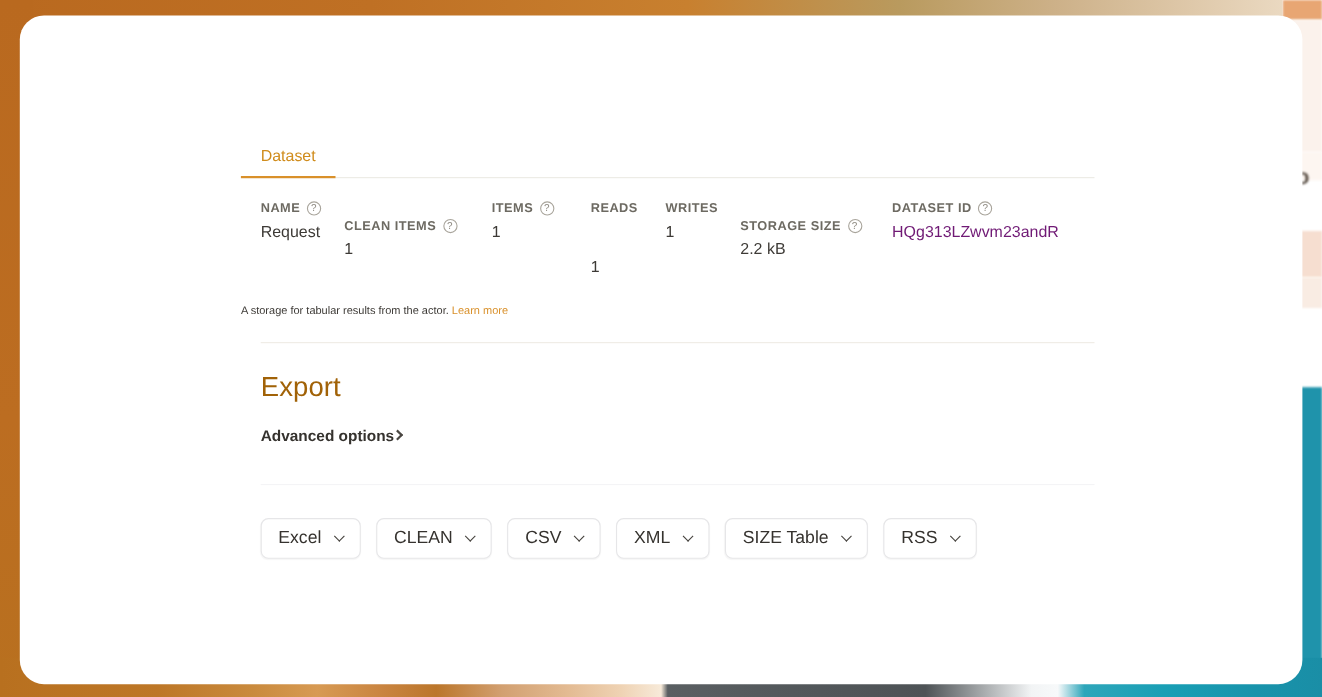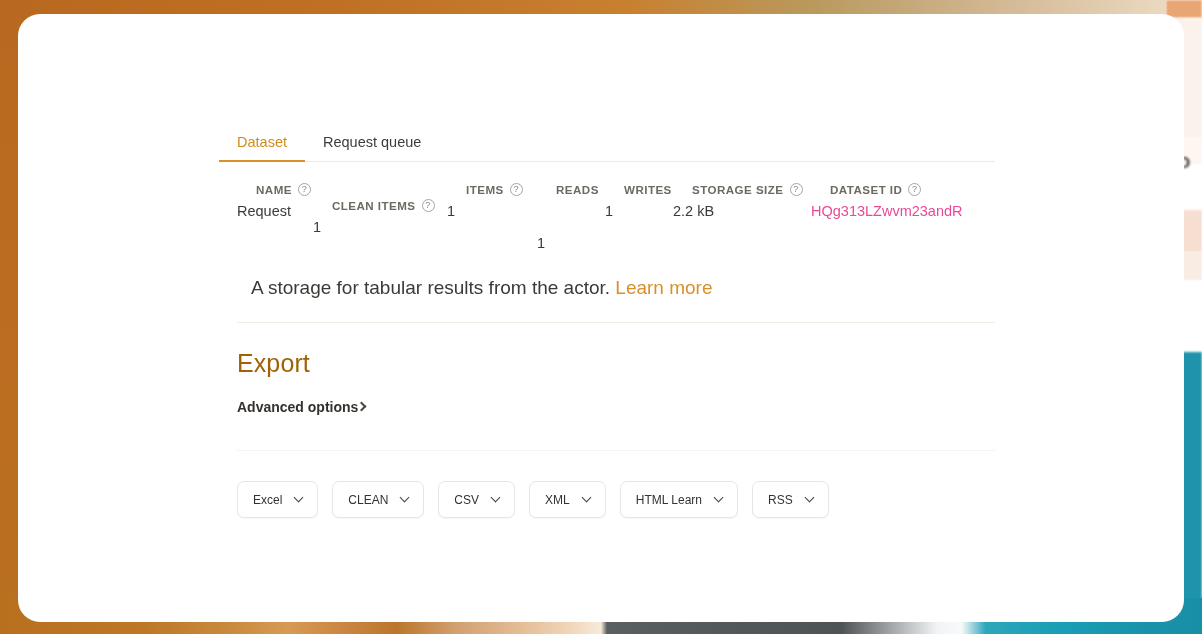--- a/index.html
+++ b/index.html
@@ -145,30 +145,29 @@
   .stat-head {
     display: flex;
     align-items: center;
     gap: 6px;
     font-size: 11.6px;
     font-weight: bold;
     letter-spacing: 0.45px;
     color: #6d6a62;
     text-transform: uppercase;
     white-space: nowrap;
-    margin-left: 19px;
   }
   .stat-val {
     margin-top: 7px;
     font-size: 14.5px;
     color: #3d3a36;
     white-space: nowrap;
   }
   .stat-val.link {
-    color: #ec4899;
+    color: #701a75;
     cursor: pointer;
   }
   .help-icon {
     width: 13px; height: 13px;
     border: 1px solid #a9a59c;
     border-radius: 50%;
     display: inline-flex;
     align-items: center;
     justify-content: center;
     font-size: 9px;
@@ -177,26 +176,26 @@
     line-height: 1;
     flex: none;
     cursor: pointer;
   }
 
   .s-name    { width: 76px; }
   .s-clean   { width: 134px; justify-content: center; }
   .s-items   { width: 90px; }
   .s-reads   { width: 68px; gap: 32px; }
   .s-writes  { width: 68px; }
-  .s-storage { width: 138px; }
+  .s-storage { width: 138px; justify-content: center; }
 
   
   .desc {
-    margin: 26px 0 0 32px;
-    font-size: 19px;
+    margin: 26px 0 0 0;
+    font-size: 10px;
     color: #3d3a36;
   }
   .desc a {
     color: #d9902a;
     text-decoration: none;
     cursor: pointer;
   }
 
   .divider {
     margin: 23px 0 0 18px;
@@ -243,21 +242,21 @@
   }
   .fmt-btn {
     display: inline-flex;
     align-items: center;
     gap: 13px;
     height: 37px;
     padding: 0 15px;
     background: #ffffff;
     border: 1px solid #e6e6e8;
     border-radius: 7px;
-    font-size: 12px;
+    font-size: 16px;
     color: #35322e;
     cursor: pointer;
     white-space: nowrap;
     box-shadow: 0 1px 1px rgba(20,20,20,0.04);
   }
   .chev-down {
     width: 7px; height: 7px;
     border-right: 1.8px solid #44413c;
     border-bottom: 1.8px solid #44413c;
     transform: rotate(45deg);
@@ -286,23 +285,20 @@
 </div>
 
 <div class="card">
   <div class="content">
 
     
     <div class="tabs">
       <div class="tab active">
         <span>Dataset</span>
       </div>
-      <div class="tab">
-        <span>Request queue</span>
-      </div>
     </div>
 
     
     <div class="stats">
 
       <div class="stat s-name">
         <div class="stat-head">
           <span>NAME</span>
           <span class="help-icon">?</span>
         </div>
@@ -387,21 +383,21 @@
       </div>
       <div class="fmt-btn">
         <span>CSV</span>
         <span class="chev-down"></span>
       </div>
       <div class="fmt-btn">
         <span>XML</span>
         <span class="chev-down"></span>
       </div>
       <div class="fmt-btn">
-        <span>HTML Learn</span>
+        <span>SIZE Table</span>
         <span class="chev-down"></span>
       </div>
       <div class="fmt-btn">
         <span>RSS</span>
         <span class="chev-down"></span>
       </div>
     </div>
 
   </div>
 </div>

